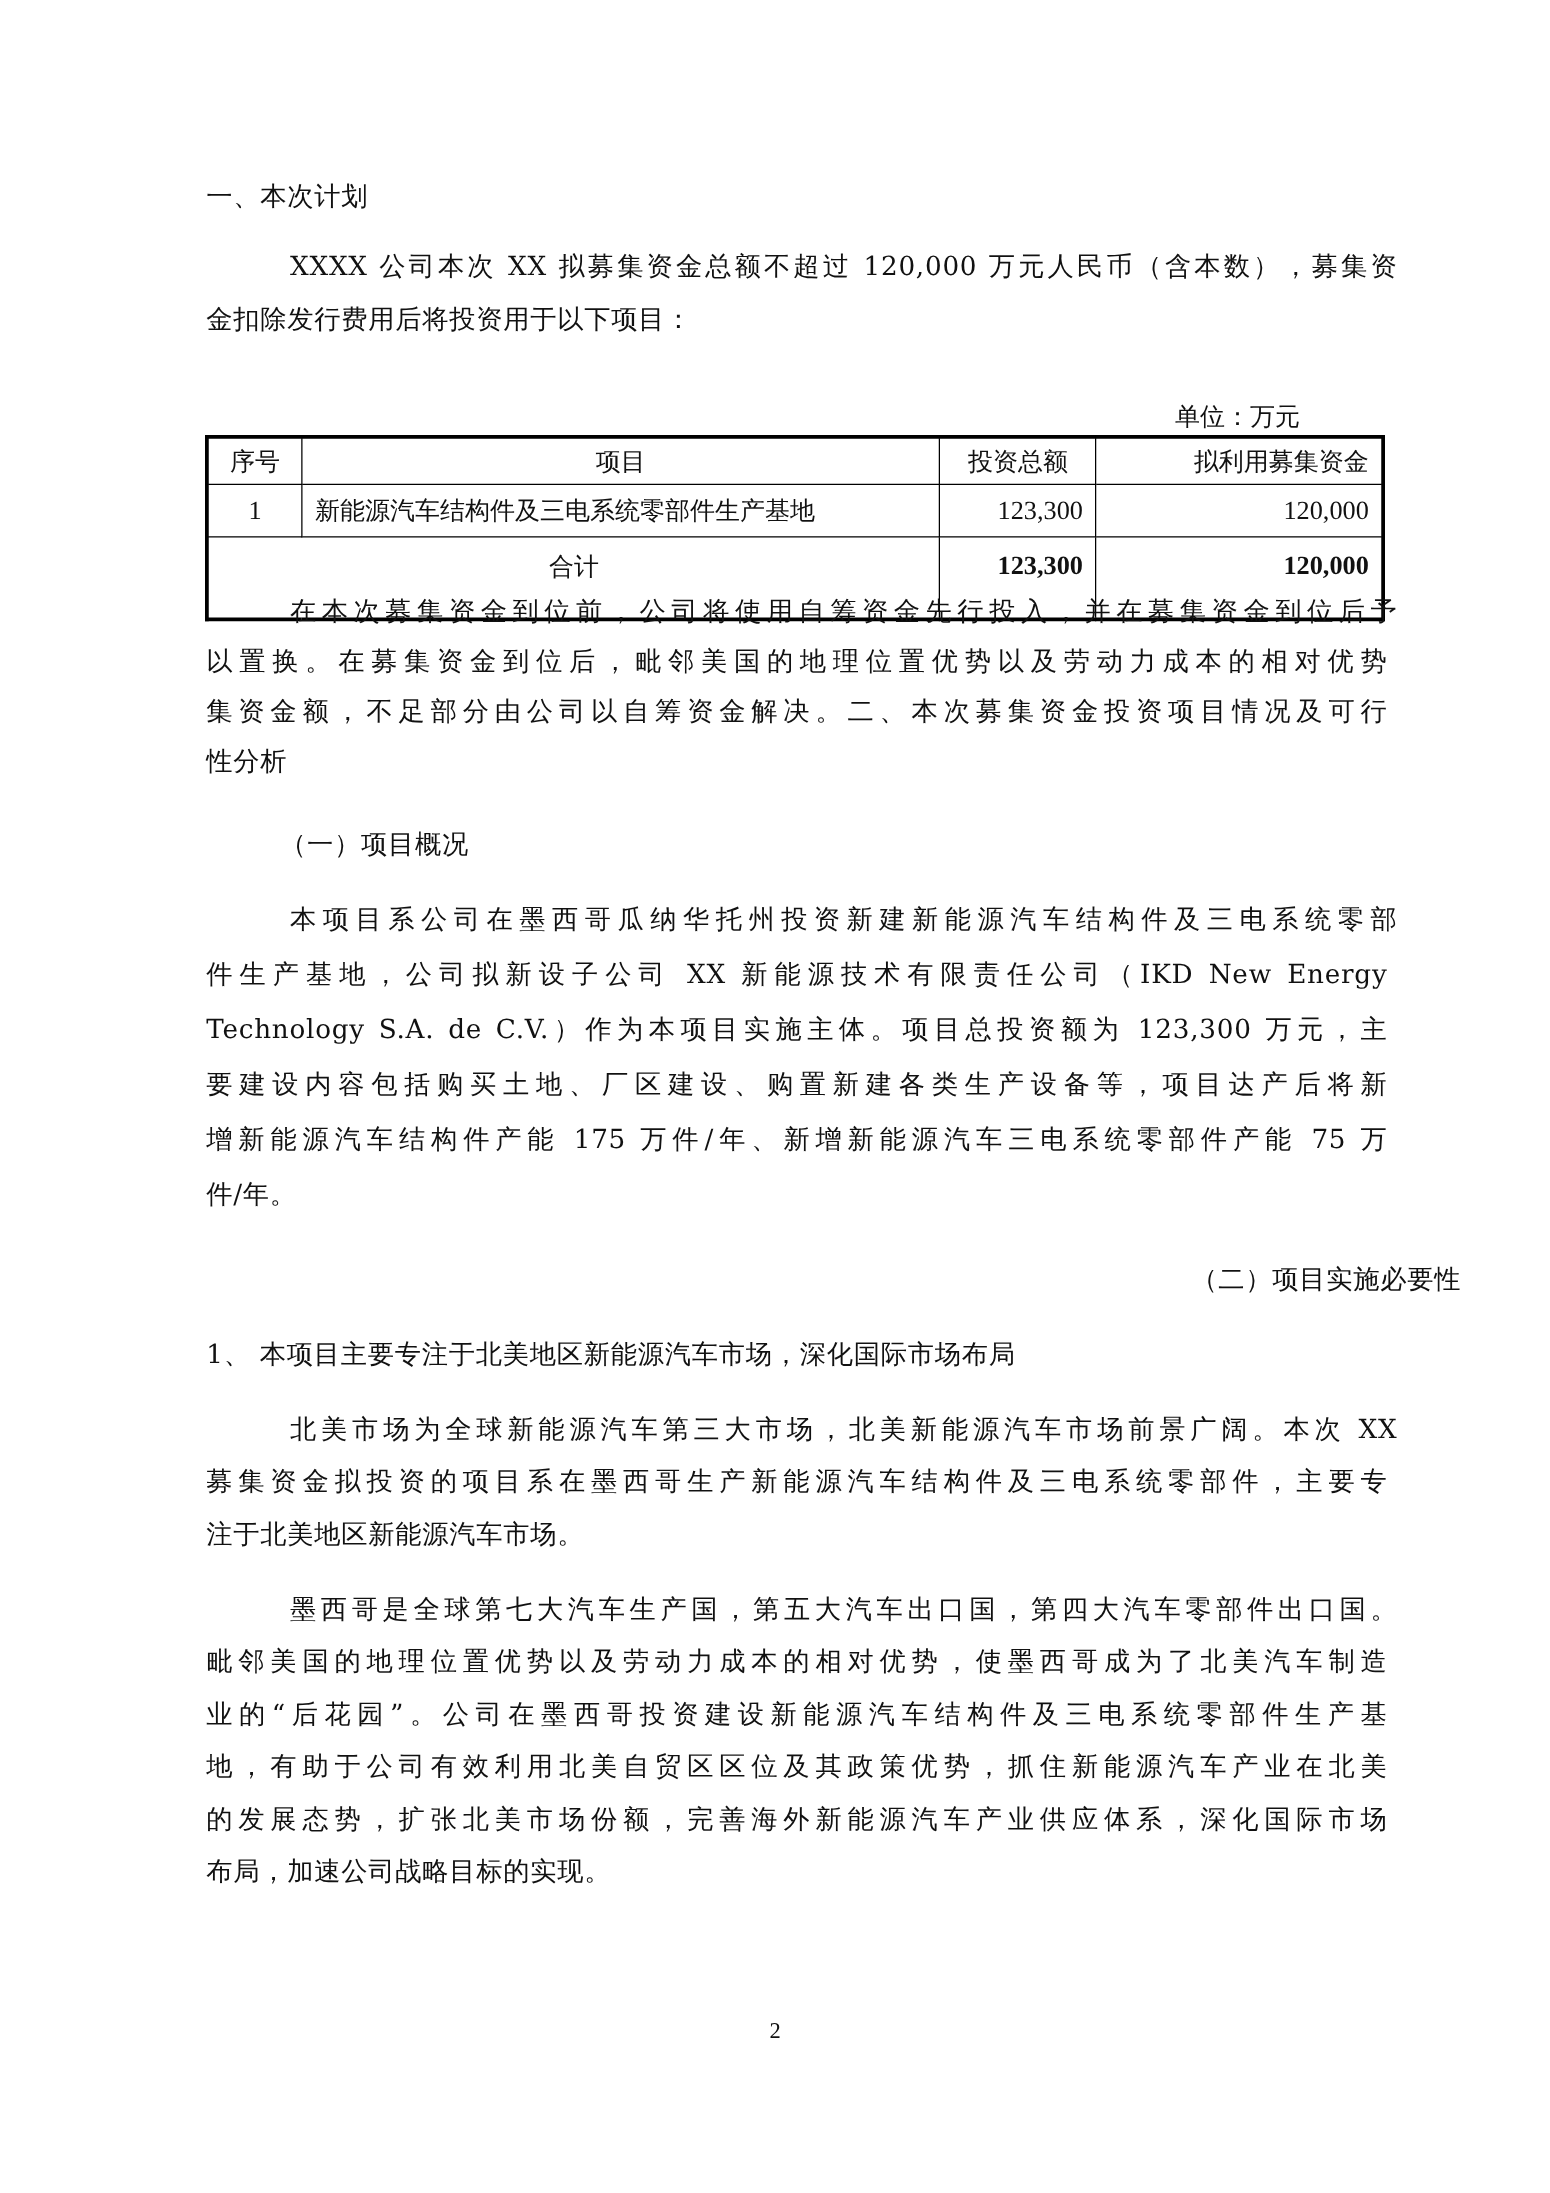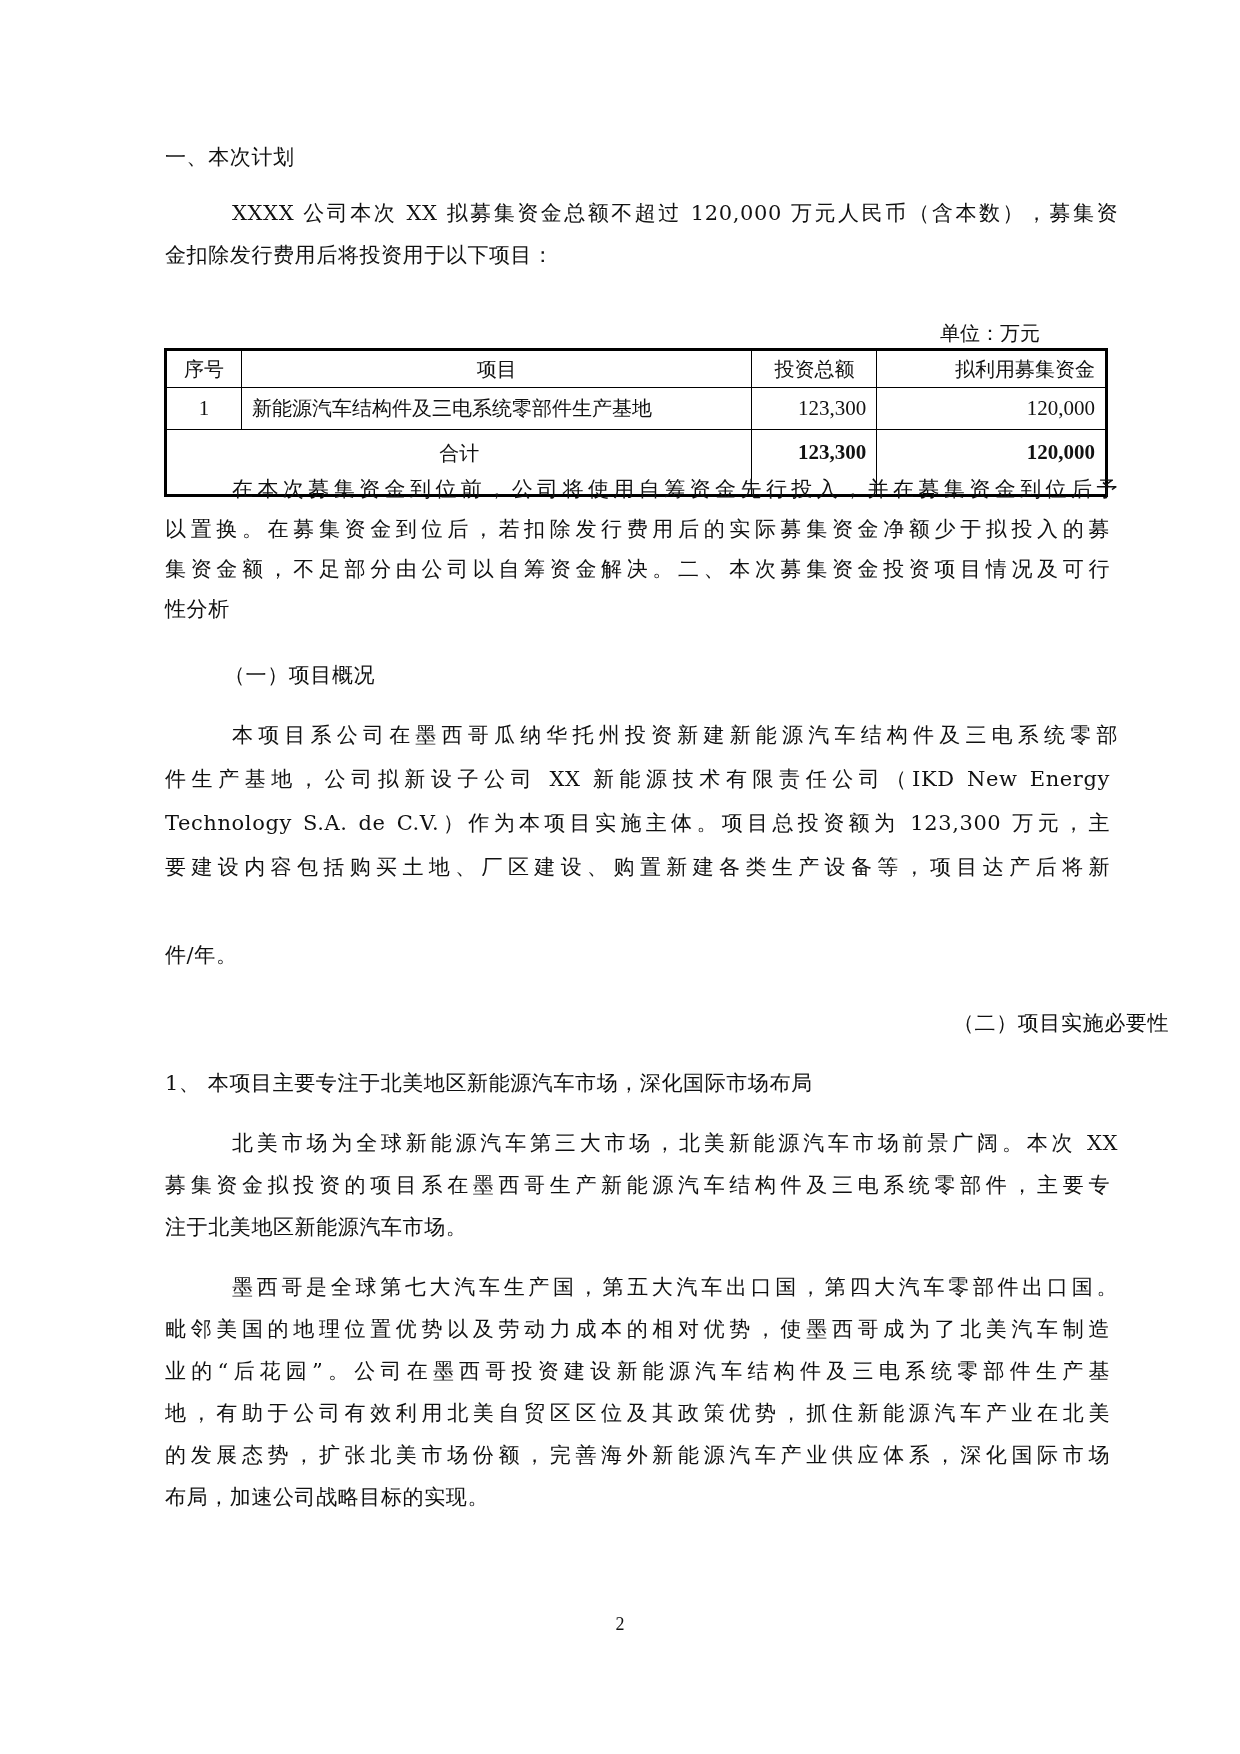--- a/index.html
+++ b/index.html
@@ -106,29 +106,30 @@
     </tr>
     <tr class="total">
       <td colspan="2" class="center">合计</td>
       <td class="c-inv num bold">123,300</td>
       <td class="c-raise num bold">120,000</td>
     </tr>
   </tbody>
     </table>
 
   <div class="line indent justify" style="top:474px;">在本次募集资金到位前，公司将使用自筹资金先行投入，并在募集资金到位后予</div>
-  <div class="line justify" style="top:514px;">以置换。在募集资金到位后，若扣除发行费用后的实际募集资金净额少于拟投入的募</div>
+  <div class="line justify" style="top:514px;">以置换。在募集资金到位后，毗邻美国的地理位置优势以及劳动力成本的相对优势</div>
   <div class="line justify" style="top:554px;">集资金额，不足部分由公司以自筹资金解决。二、本次募集资金投资项目情况及可行</div>
   <div class="line" style="top:594px;">性分析</div>
 
   <div class="line sub-heading" style="top:660px;">（一）项目概况</div>
   <div class="line indent justify" style="top:720px;">本项目系公司在墨西哥瓜纳华托州投资新建新能源汽车结构件及三电系统零部</div>
   <div class="line justify" style="top:764px;">件生产基地，公司拟新设子公司 XX 新能源技术有限责任公司（IKD New Energy</div>
   <div class="line justify" style="top:808px;">Technology S.A. de C.V.）作为本项目实施主体。项目总投资额为  123,300 万元，主</div>
   <div class="line justify" style="top:852px;">要建设内容包括购买土地、厂区建设、购置新建各类生产设备等，项目达产后将新</div>
+  <div class="line justify" style="top:896px;">增新能源汽车结构件产能  175 万件/年、新增新能源汽车三电系统零部件产能  75 万</div>
   <div class="line" style="top:940px;">件/年。</div>
 
   <div class="line sub-heading" style="top:1008px;text-align:right;">（二）项目实施必要性</div>
   <div class="line" style="top:1068px;">1、 本项目主要专注于北美地区新能源汽车市场，深化国际市场布局</div>
 
   <div class="line indent justify" style="top:1128px;">北美市场为全球新能源汽车第三大市场，北美新能源汽车市场前景广阔。本次 XX</div>
   <div class="line justify" style="top:1170px;">募集资金拟投资的项目系在墨西哥生产新能源汽车结构件及三电系统零部件，主要专</div>
   <div class="line" style="top:1212px;">注于北美地区新能源汽车市场。</div>
 
   <div class="line indent justify" style="top:1272px;">墨西哥是全球第七大汽车生产国，第五大汽车出口国，第四大汽车零部件出口国。</div>

